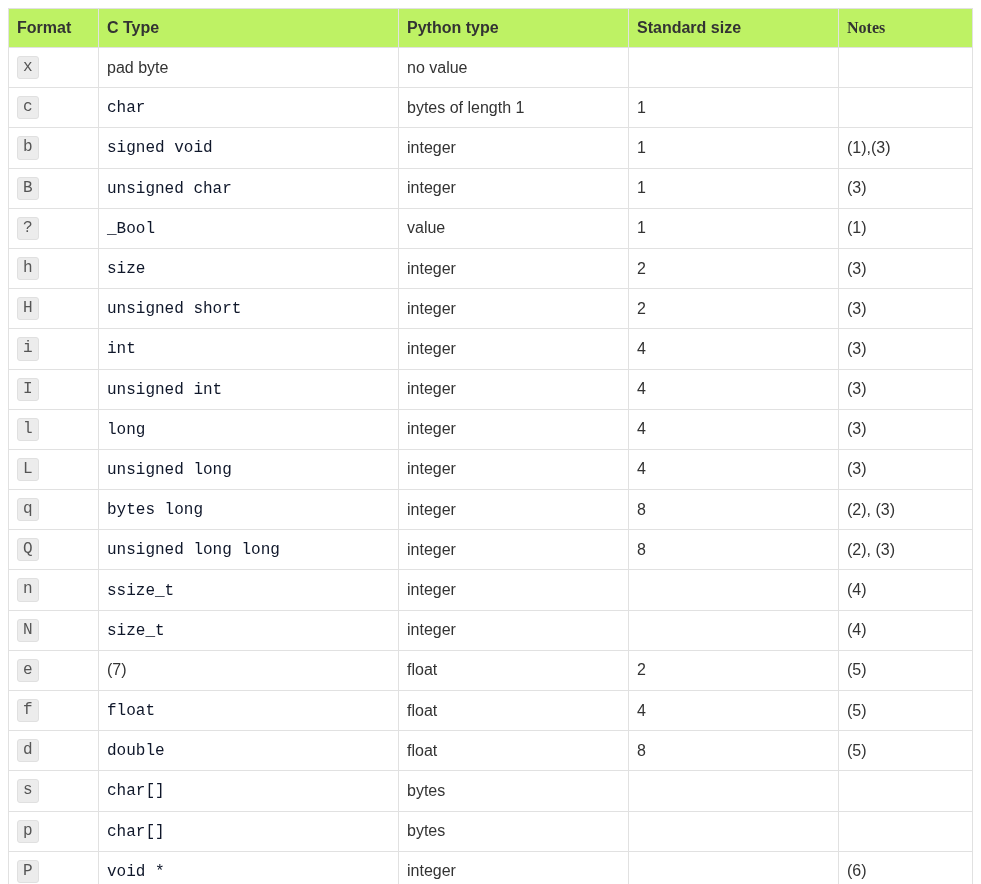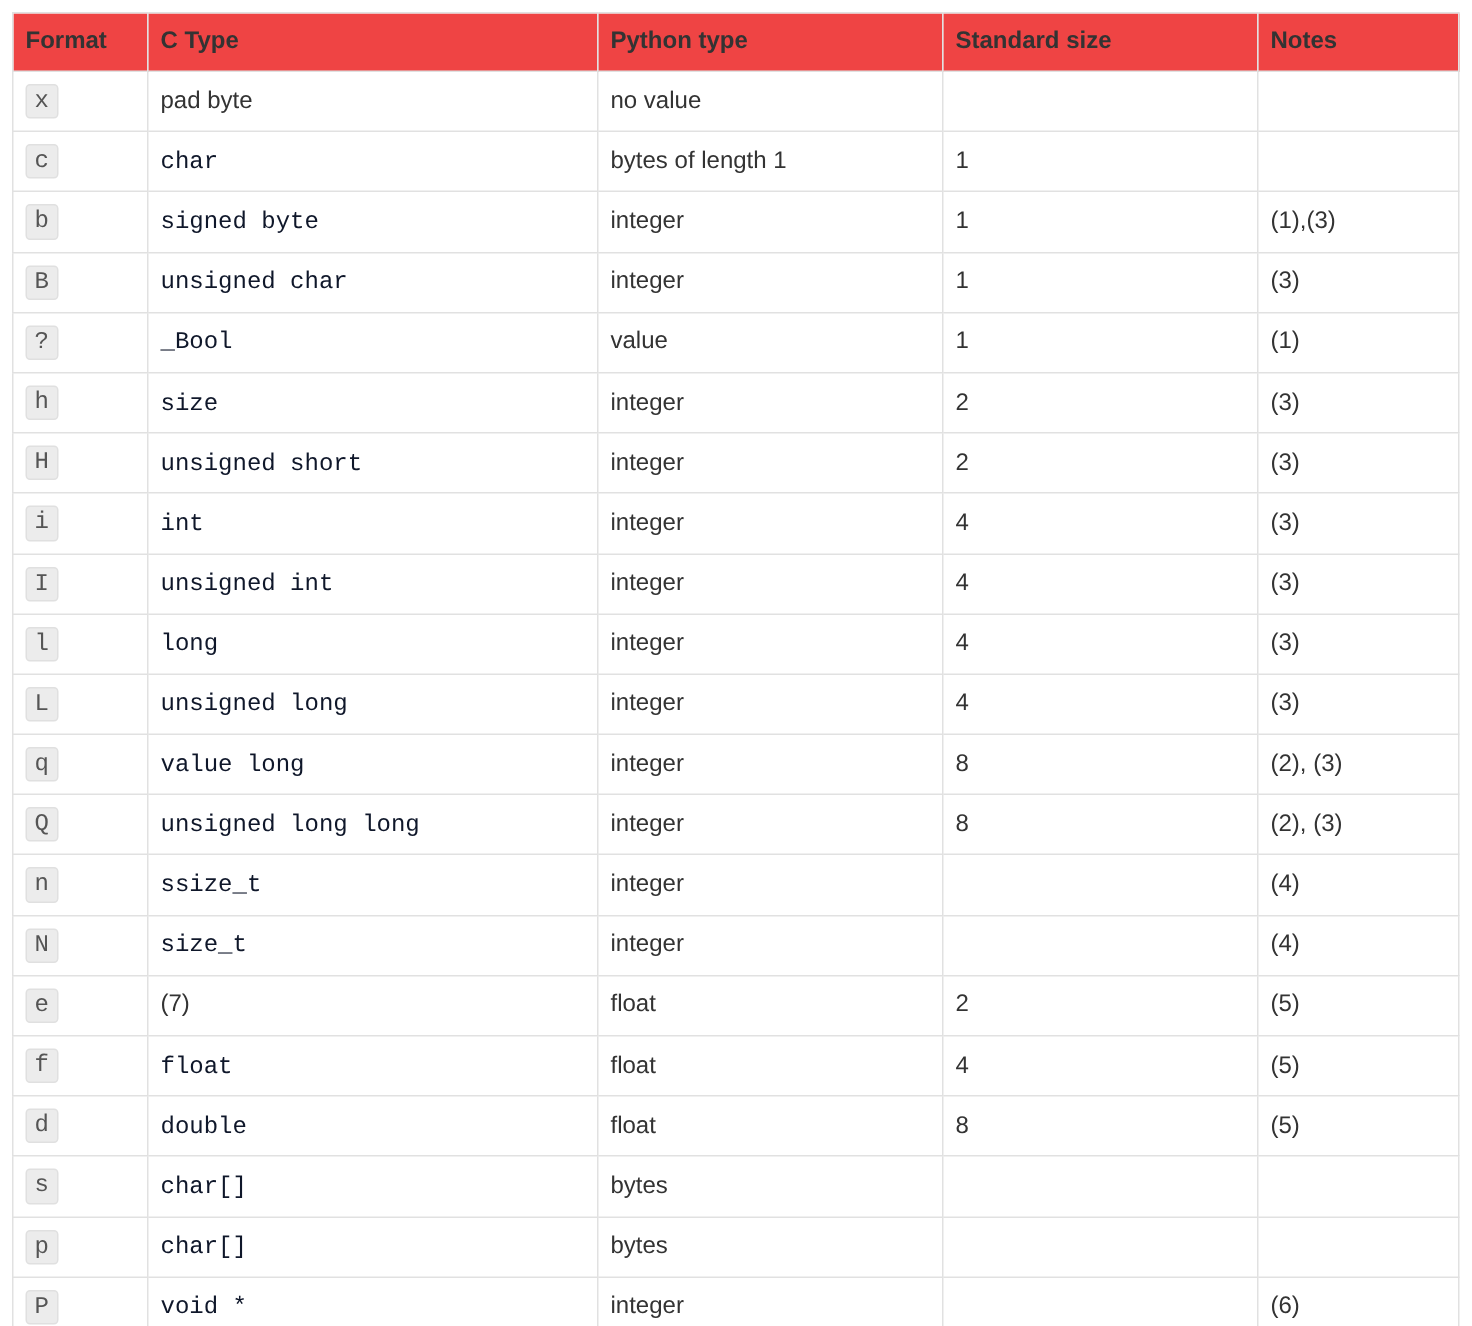--- a/index.html
+++ b/index.html
@@ -10,21 +10,21 @@
     font-size: 16px;
     color: #333;
     background: #fff;
   }
   table {
     width: 100%;
     border-collapse: collapse;
     border: 1px solid #e1e1e1;
   }
   th {
-    background: #ef4444;
+    background: #bef264;
     text-align: left;
     font-weight: bold;
     padding: 10px 8px;
     border: 1px solid #e1e1e1;
     font-size: 16px;
   }
   td {
     padding: 8px 8px;
     border: 1px solid #e1e1e1;
     vertical-align: middle;
@@ -41,21 +41,21 @@
     line-height: 1.2;
   }
   .ctype-code {
     font-family: "Courier New", Courier, monospace;
     color: #0f172a;
   }
   .col-format { width: 90px; }
   .col-ctype  { width: 300px; margin-top: 12px; }
   .col-python { width: 230px; }
   .col-size   { width: 210px; }
-  .col-notes  { width: auto; }
+  .col-notes  { width: auto; font-family: Liberation Serif, serif; }
 </style>
 </head>
 <body>
 
 <table>
   <thead>
     <tr>
       <th class="col-format">Format</th>
       <th class="col-ctype">C Type</th>
       <th class="col-python">Python type</th>
@@ -73,21 +73,21 @@
       </tr>
       <tr>
         <td><span class="format-code">c</span></td>
         <td><span class="ctype-code">char</span></td>
         <td>bytes of length 1</td>
         <td>1</td>
         <td></td>
       </tr>
       <tr>
         <td><span class="format-code">b</span></td>
-        <td><span class="ctype-code">signed byte</span></td>
+        <td><span class="ctype-code">signed void</span></td>
         <td>integer</td>
         <td>1</td>
         <td>(1),(3)</td>
       </tr>
       <tr>
         <td><span class="format-code">B</span></td>
         <td><span class="ctype-code">unsigned char</span></td>
         <td>integer</td>
         <td>1</td>
         <td>(3)</td>
@@ -136,21 +136,21 @@
       </tr>
       <tr>
         <td><span class="format-code">L</span></td>
         <td><span class="ctype-code">unsigned long</span></td>
         <td>integer</td>
         <td>4</td>
         <td>(3)</td>
       </tr>
       <tr>
         <td><span class="format-code">q</span></td>
-        <td><span class="ctype-code">value long</span></td>
+        <td><span class="ctype-code">bytes long</span></td>
         <td>integer</td>
         <td>8</td>
         <td>(2), (3)</td>
       </tr>
       <tr>
         <td><span class="format-code">Q</span></td>
         <td><span class="ctype-code">unsigned long long</span></td>
         <td>integer</td>
         <td>8</td>
         <td>(2), (3)</td>

